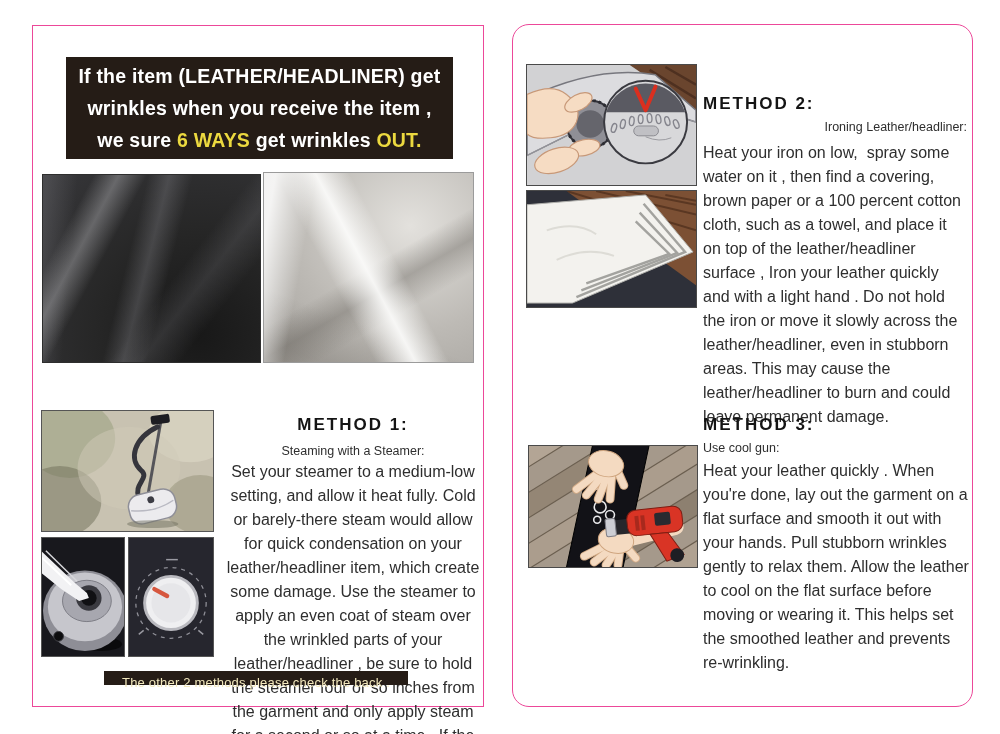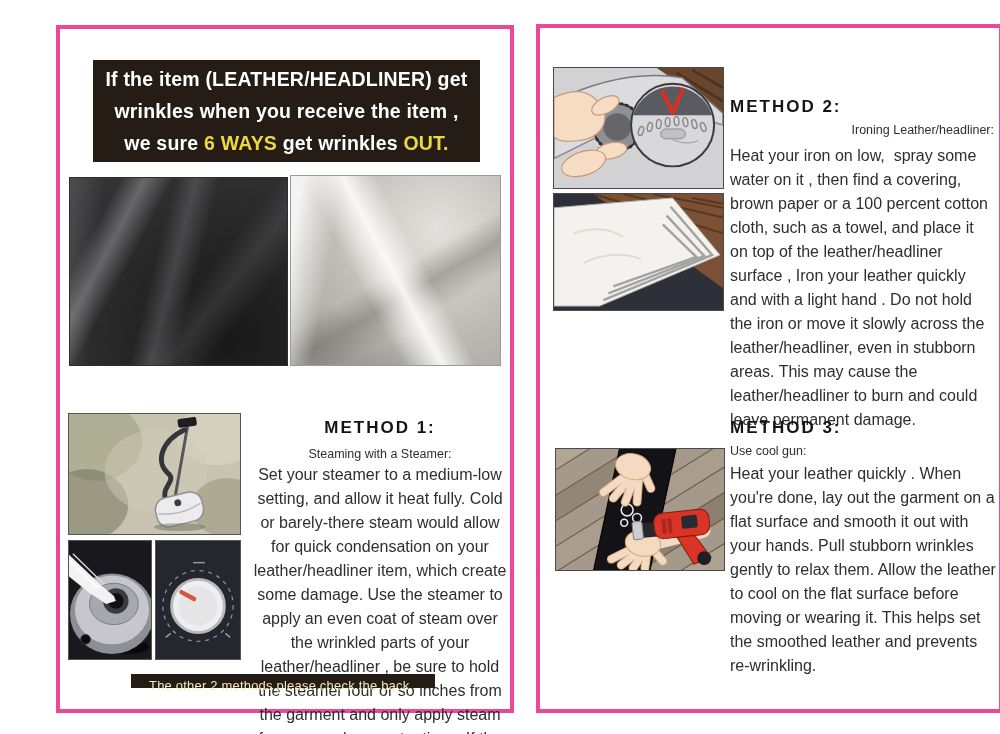--- a/index.html
+++ b/index.html
@@ -1,21 +1,21 @@
 <!DOCTYPE html>
 <html><head>
 <meta charset="utf-8">
 <title>Leather/Headliner Wrinkle Removal Instructions</title>
 <style>
   html,body{margin:0;padding:0;width:1000px;height:734px;background:#ffffff;
     font-family:"Liberation Sans", sans-serif;}
   .canvas{position:absolute;left:0;top:0;width:1000px;height:734px;background:#fff;overflow:hidden;}
-  .page{position:absolute;background:#fff;border:4px solid #ec4899;margin-left:24px;}
+  .page{position:absolute;background:#fff;border:1px solid #ec4899;}
   #page-left{left:32px;top:25px;width:450px;height:680px;}
-  #page-right{left:512px;top:24px;width:459px;height:681px;}
+  #page-right{left:512px;top:24px;width:459px;height:681px;border-radius:17px;}
   
   .top-banner{position:absolute;left:33px;top:31px;width:387px;height:102px;background:#251c16;
     color:#ffffff;font-weight:bold;font-size:19.5px;line-height:32px;text-align:center;
     display:flex;flex-direction:column;justify-content:center;letter-spacing:.2px;}
   .top-banner .hl{color:#ecd93f;}
   .bottom-banner{position:absolute;left:71px;top:645px;width:304px;height:14px;background:#251c16;
     color:#f2e8bd;font-size:13px;line-height:23px;text-align:center;letter-spacing:.2px;}
   
   .img{position:absolute;box-sizing:border-box;}
   .img svg{display:block;width:100%;height:100%;}

